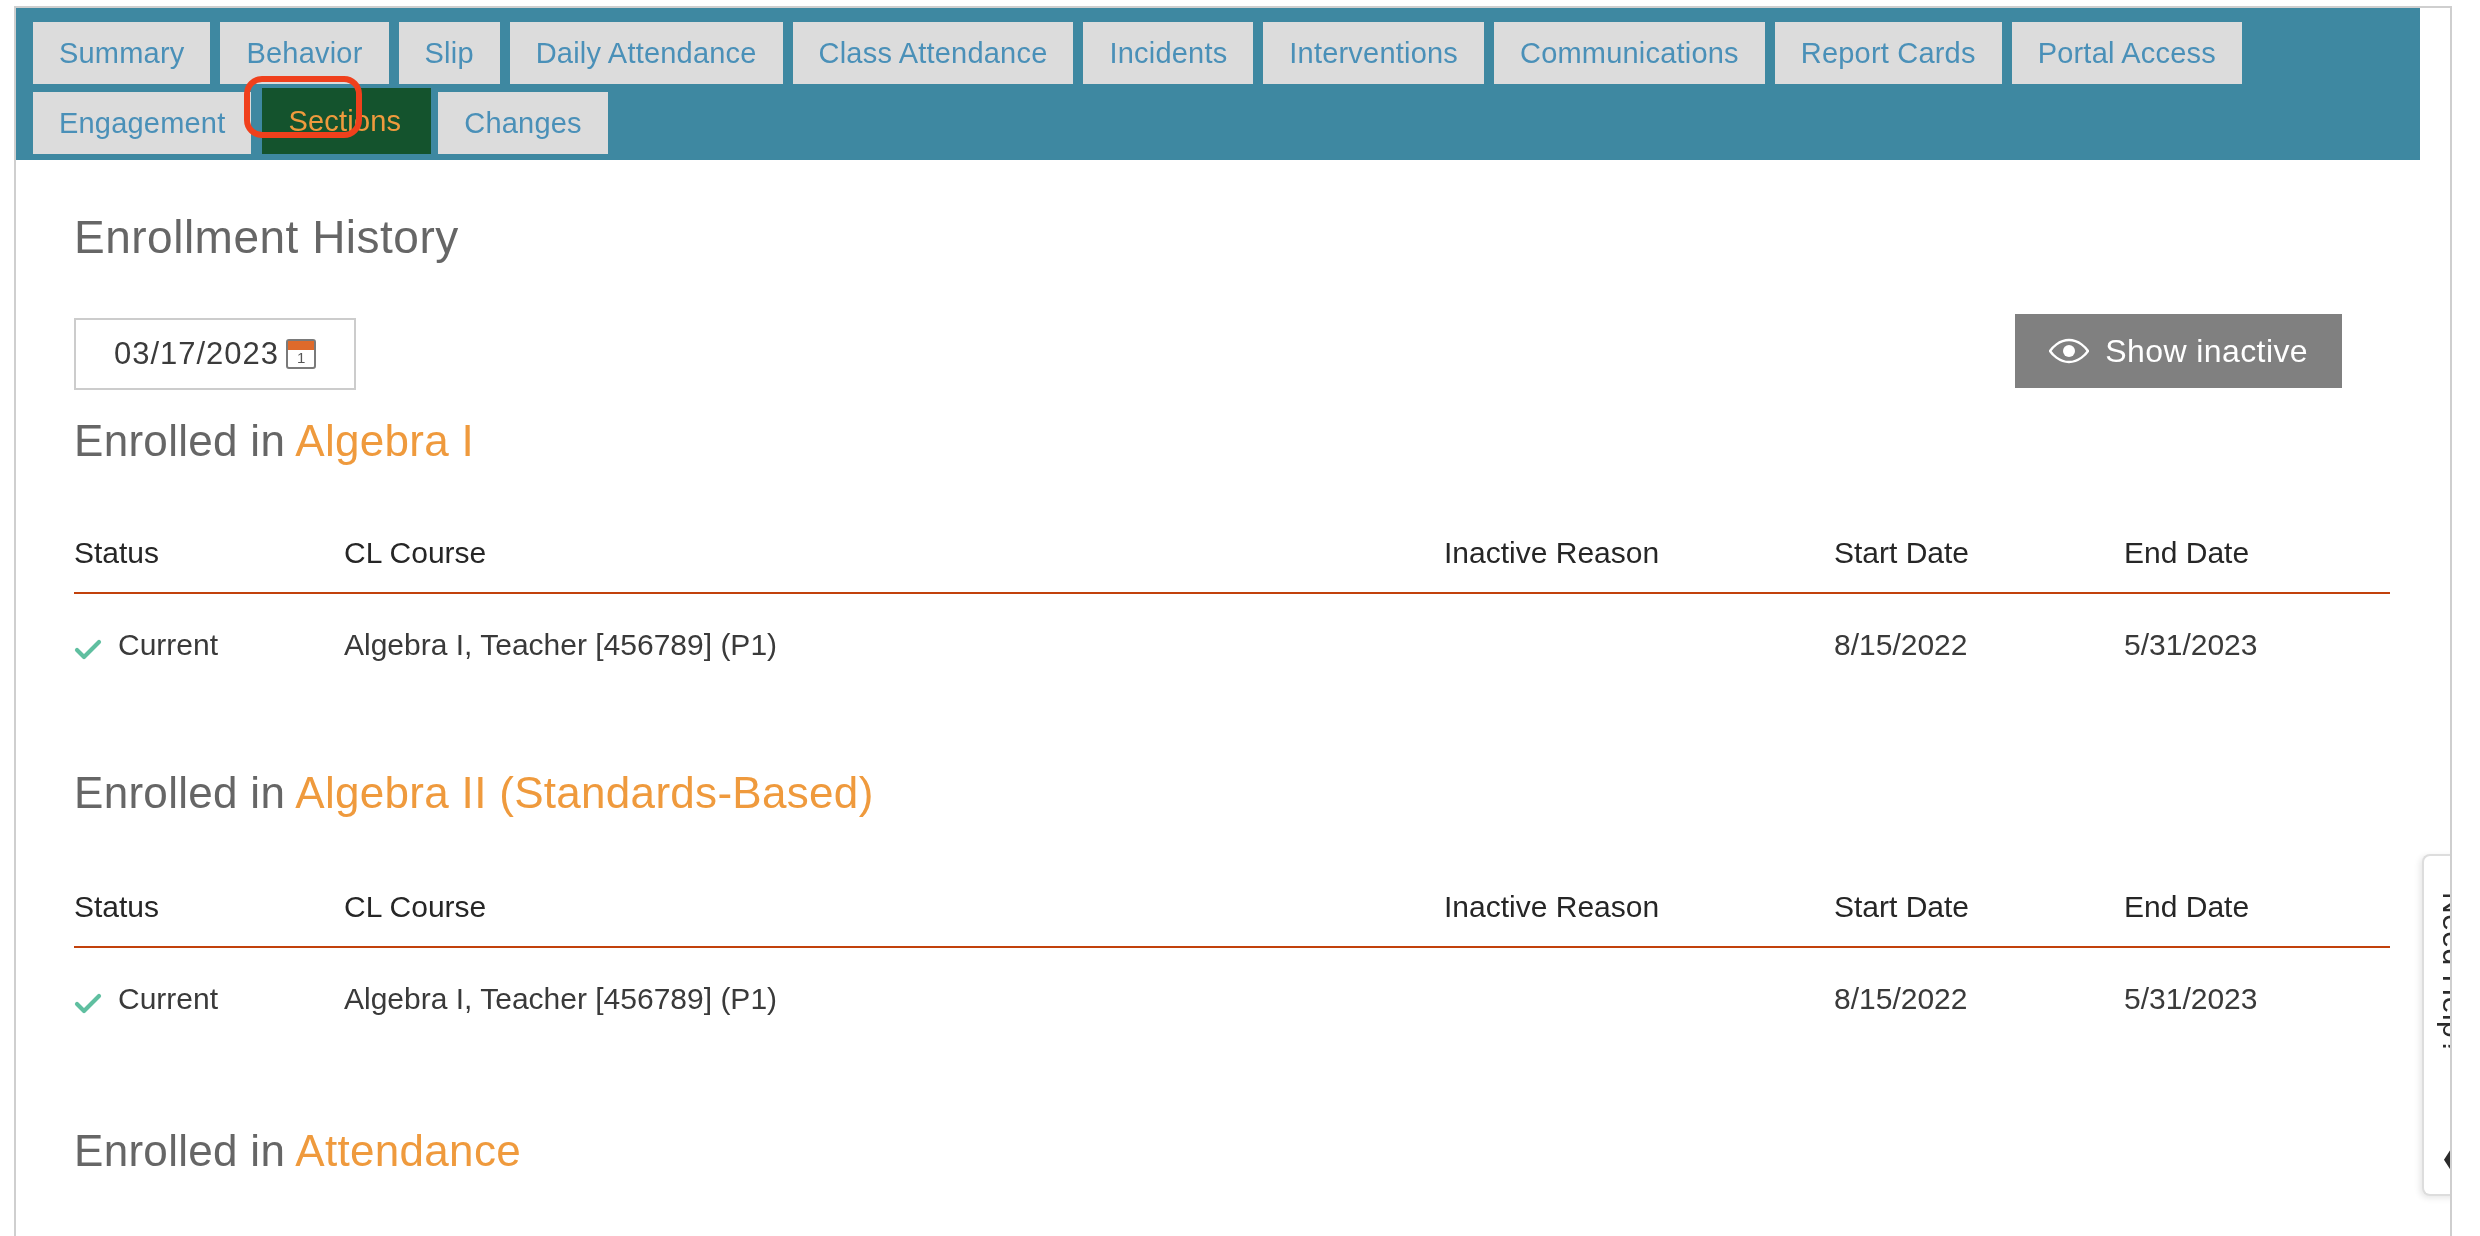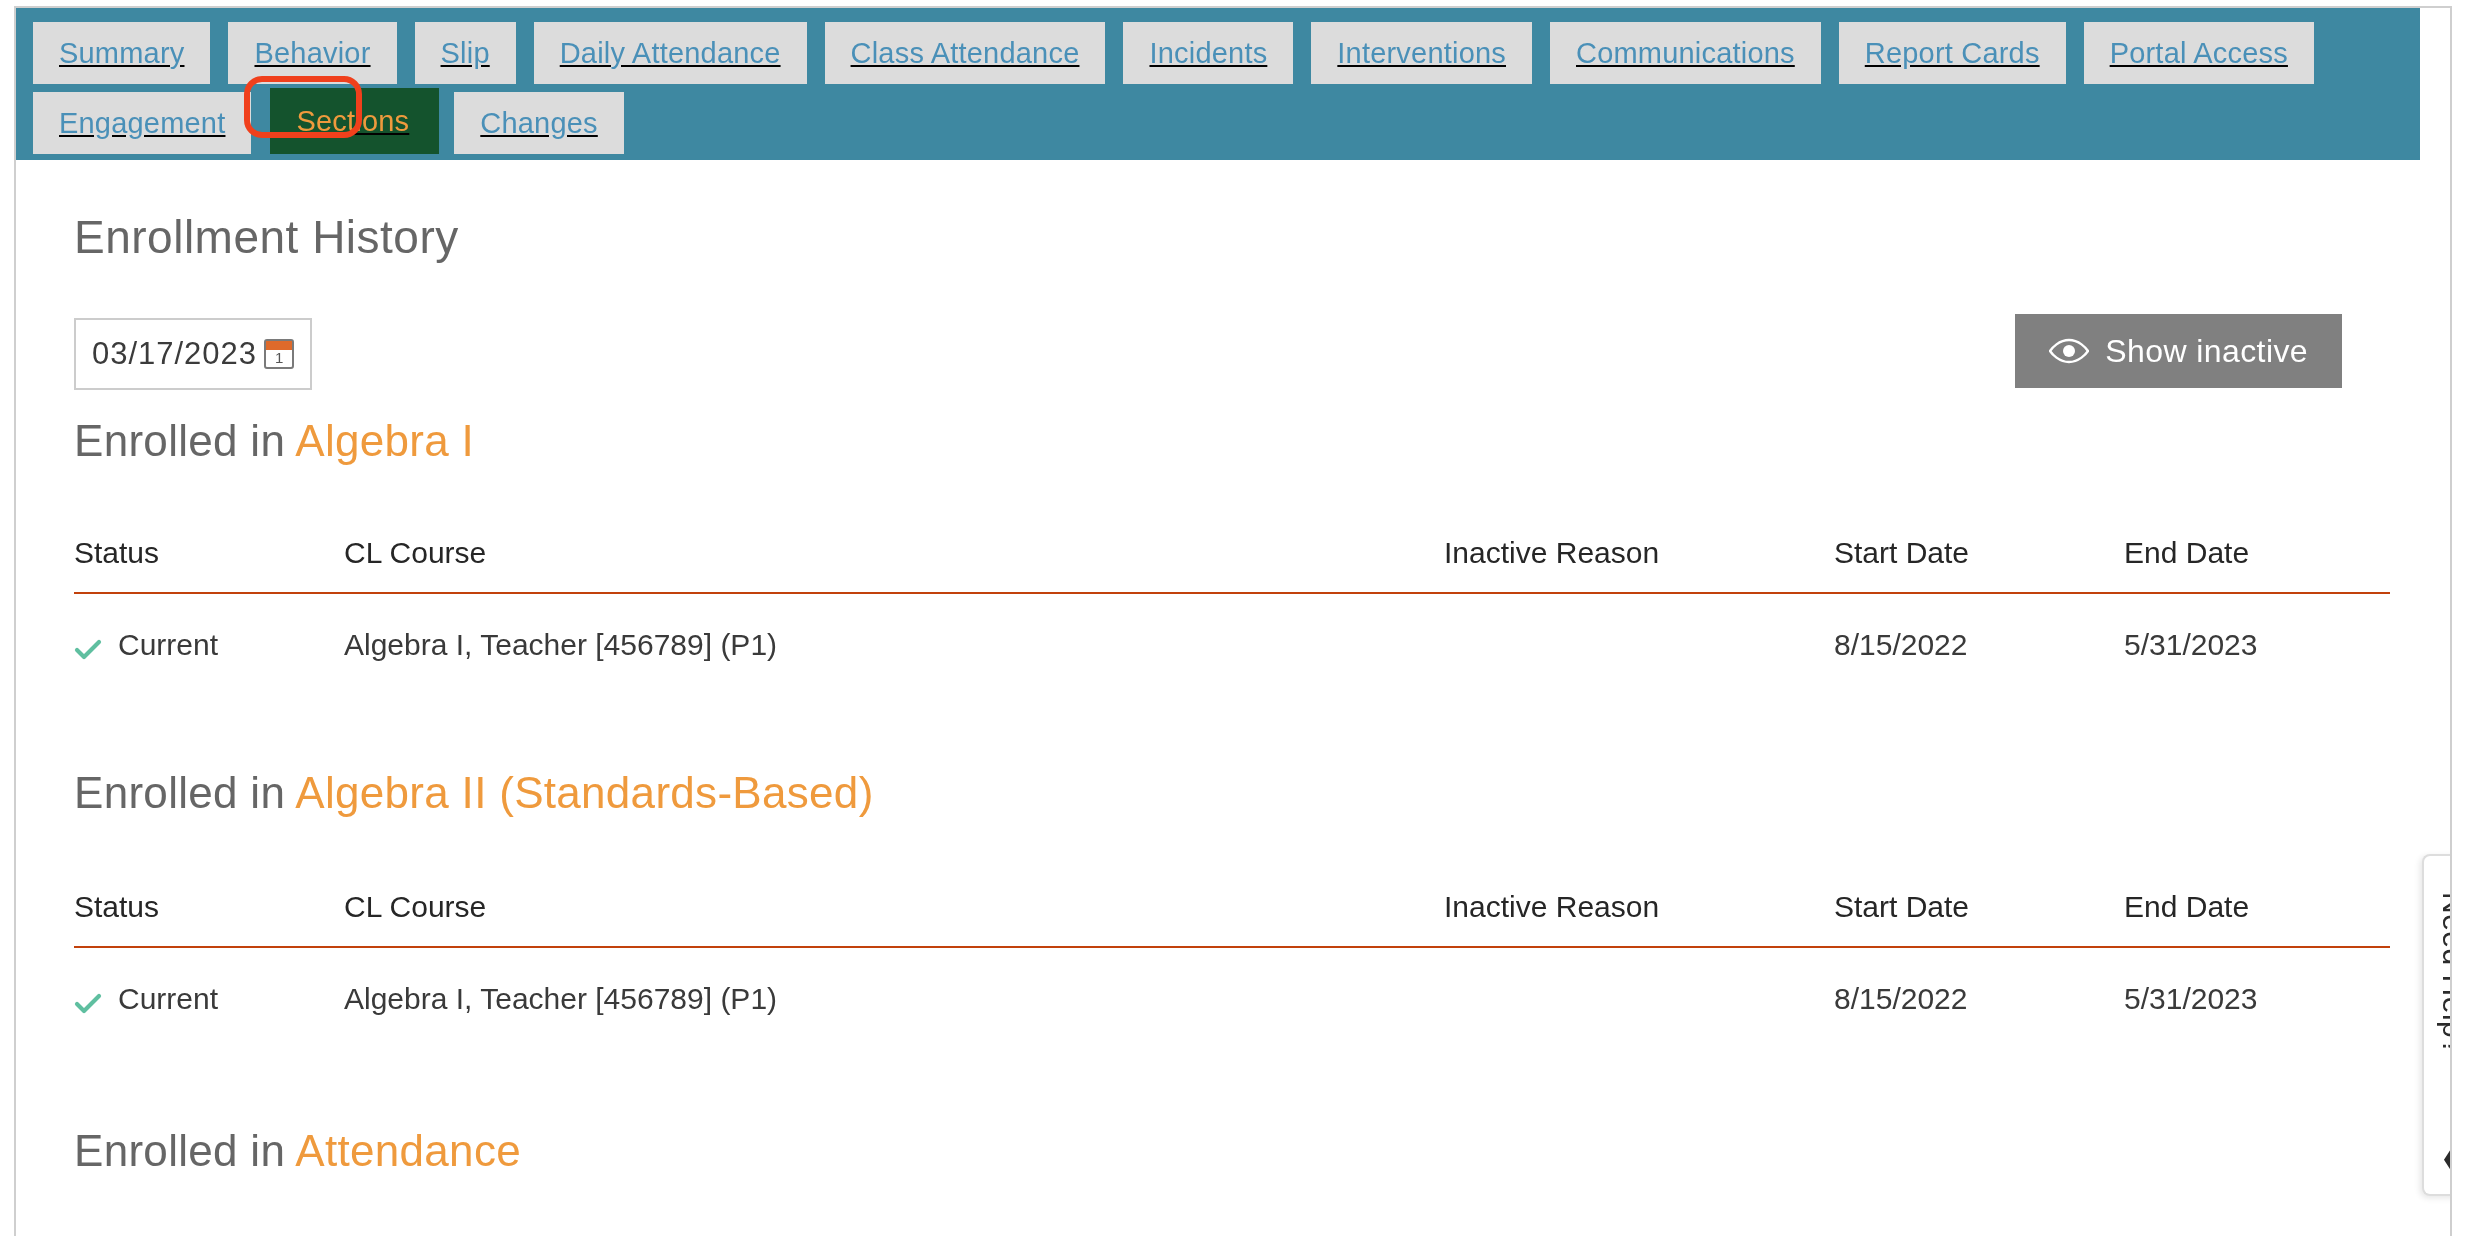--- a/index.html
+++ b/index.html
@@ -31,22 +31,21 @@
     width: 2404px;
     height: 152px;
     background: #3e88a1;
     padding: 8px 0 0 0;
   }
   .tabrow {
     display: flex;
     align-items: flex-end;
     height: 68px;
     padding-left: 14px;
-    gap: 12px;
-    text-decoration: underline;
+    gap: 4px;
   }
   .tabrow.second { height: 66px; margin-top: 4px; }
 
   .tab {
     background: #dcdcdc;
     color: #4a90b8;
     font-size: 29px;
     letter-spacing: 0.2px;
     height: 62px;
     display: flex;
@@ -101,21 +100,21 @@
   .controls-row {
     position: relative;
     margin: 54px 0 0 0;
     height: 76px;
   }
 
   .date-field {
     position: absolute;
     left: 58px;
     top: 0;
-    width: 238px;
+    width: 282px;
     height: 72px;
     border: 2px solid #cccccc;
     background: #ffffff;
     display: flex;
     align-items: center;
     justify-content: center;
     gap: 7px;
   }
   .date-value {
     font-size: 31px;

